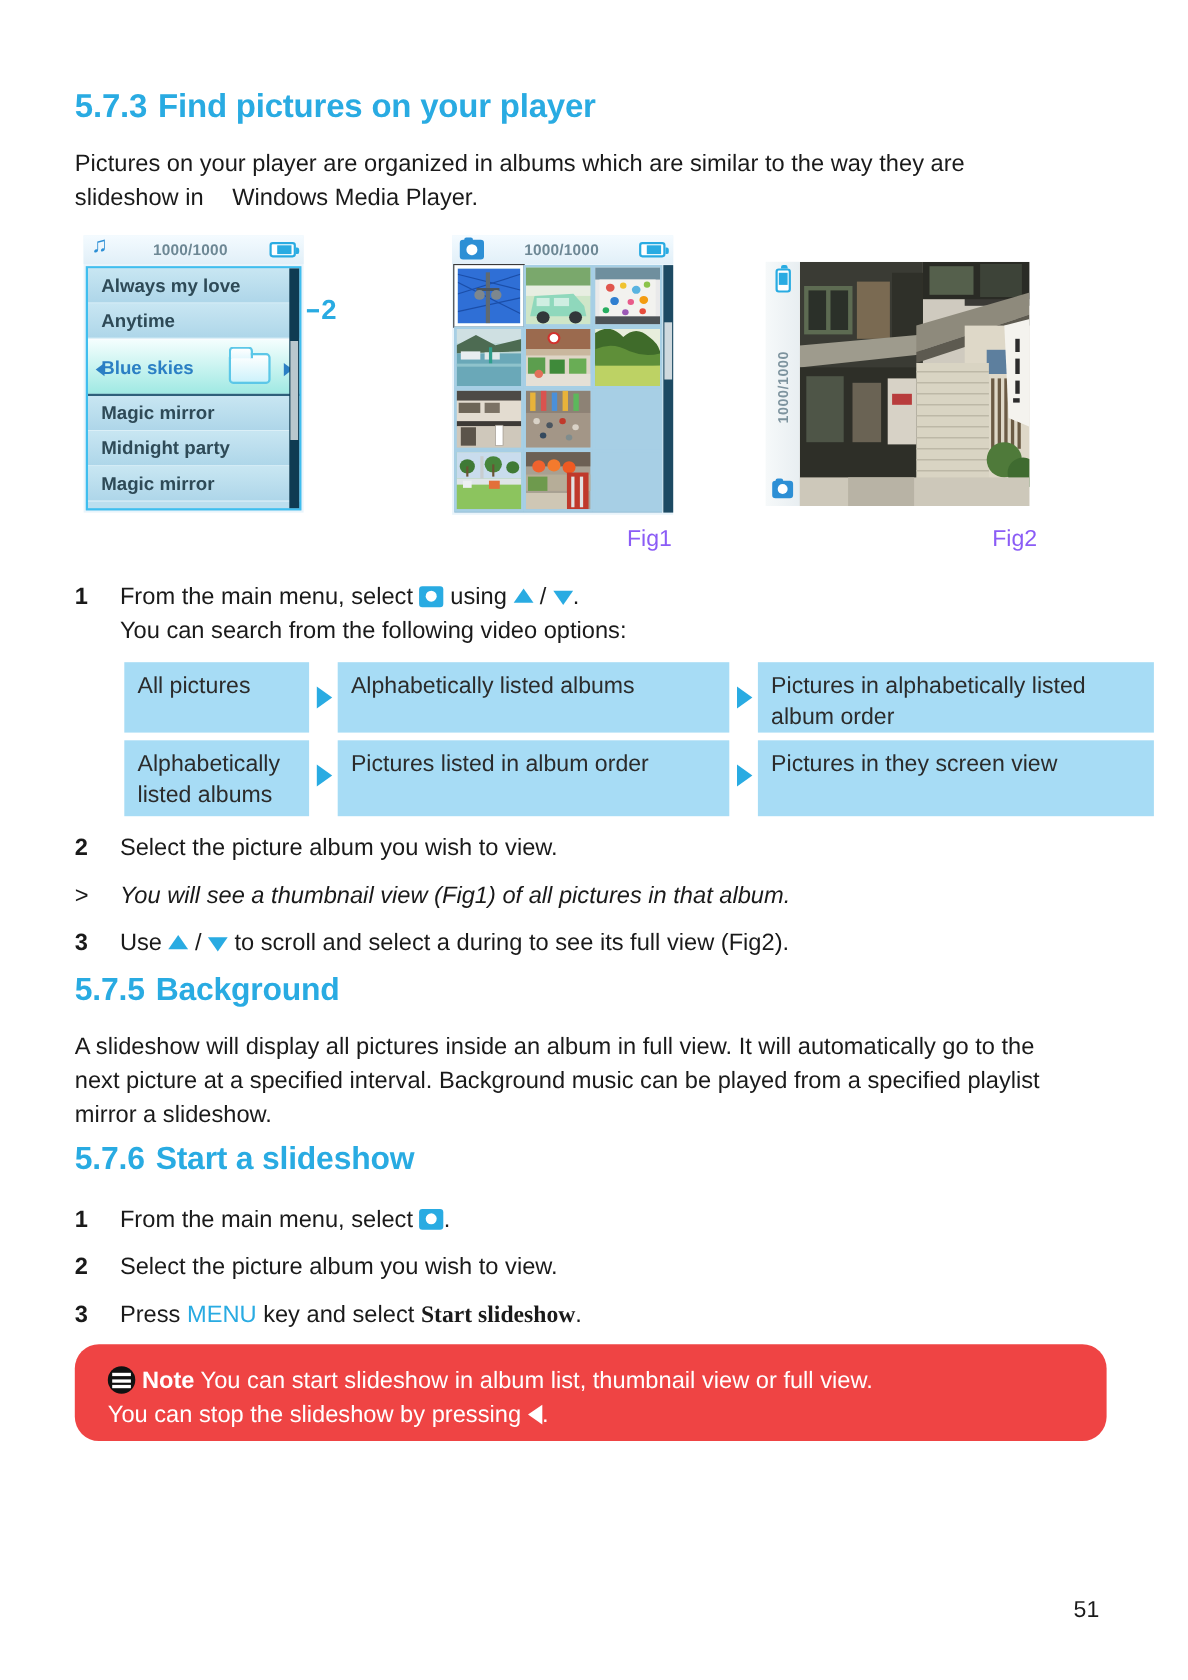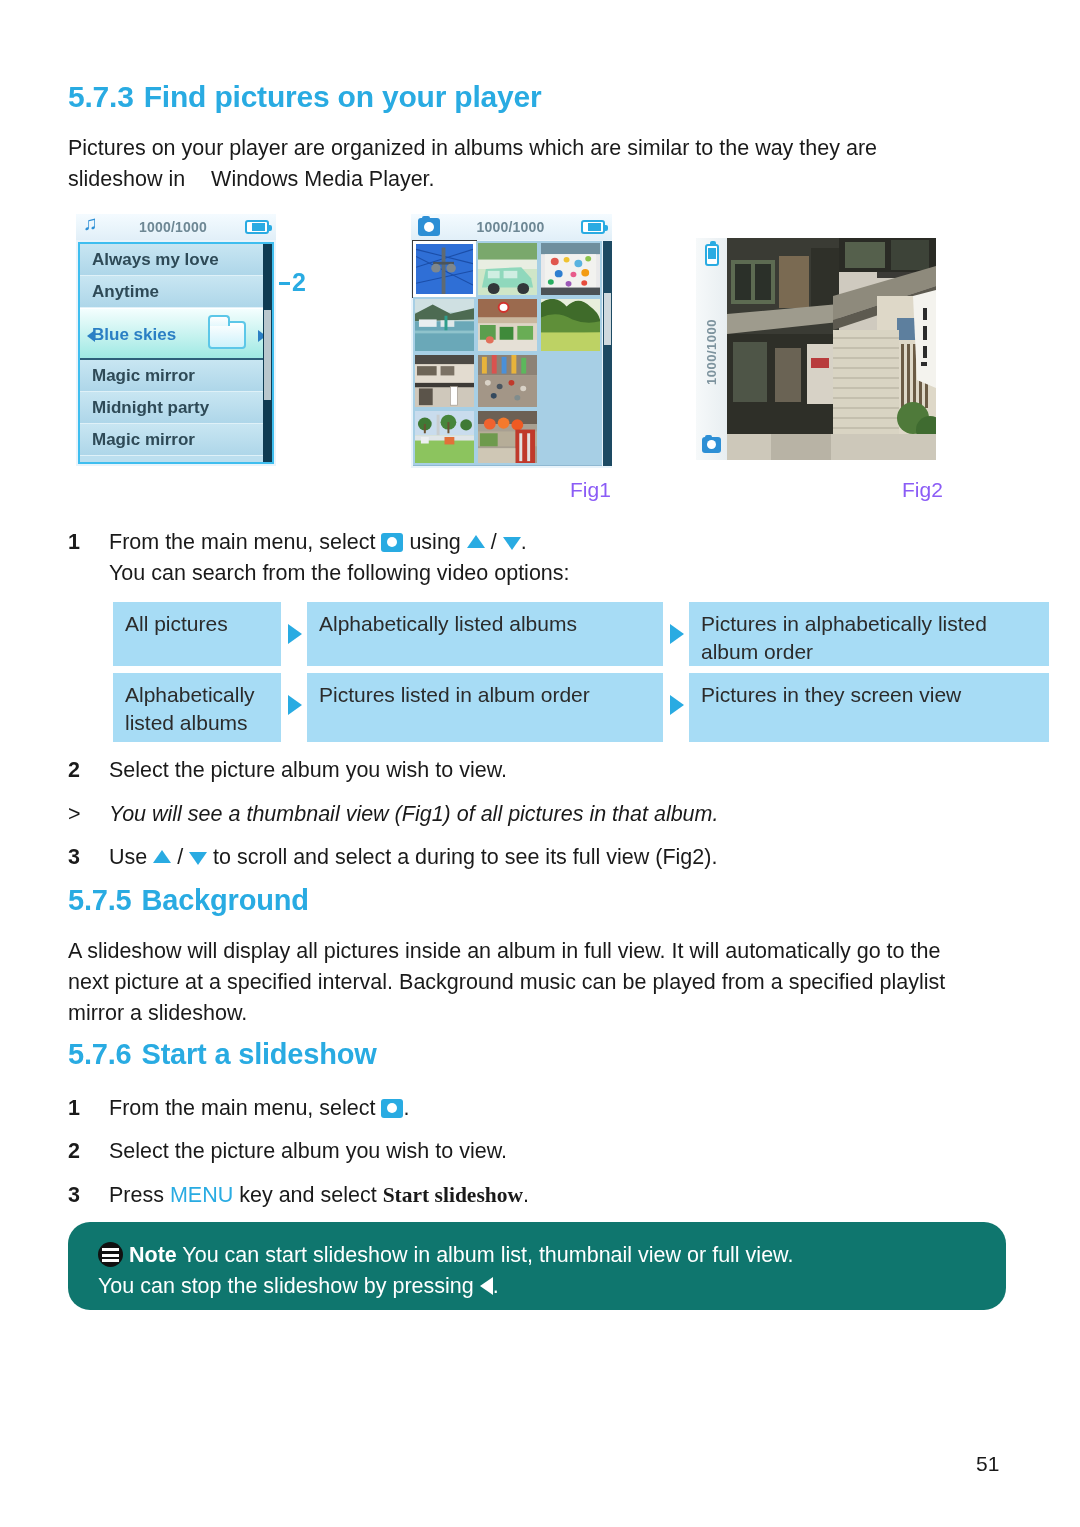--- a/index.html
+++ b/index.html
@@ -89,21 +89,21 @@
     position:absolute;
     width:0; height:0;
     border-top:10px solid transparent;
     border-bottom:10px solid transparent;
     border-left:14px solid #29ABE2;
   }
 
   
   .note-box {
     position:absolute;
-    background:#0f766e;
+    background:#ef4444;
     border-radius:22px;
     color:#ffffff;
     font-size:21.5px;
     line-height:31px;
     padding:18px 26px 20px 30px;
   }
   .note-icon {
     display:inline-block; width:25px; height:25px; border-radius:50%;
     background:#111111; vertical-align:-5px; margin-right:6px;
     position:relative;

